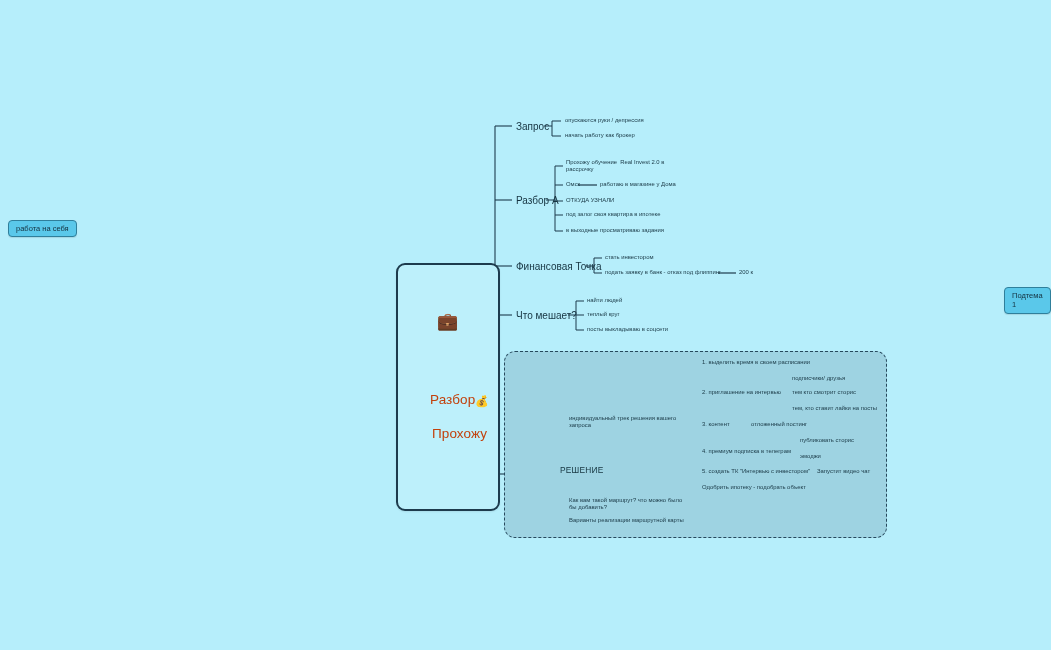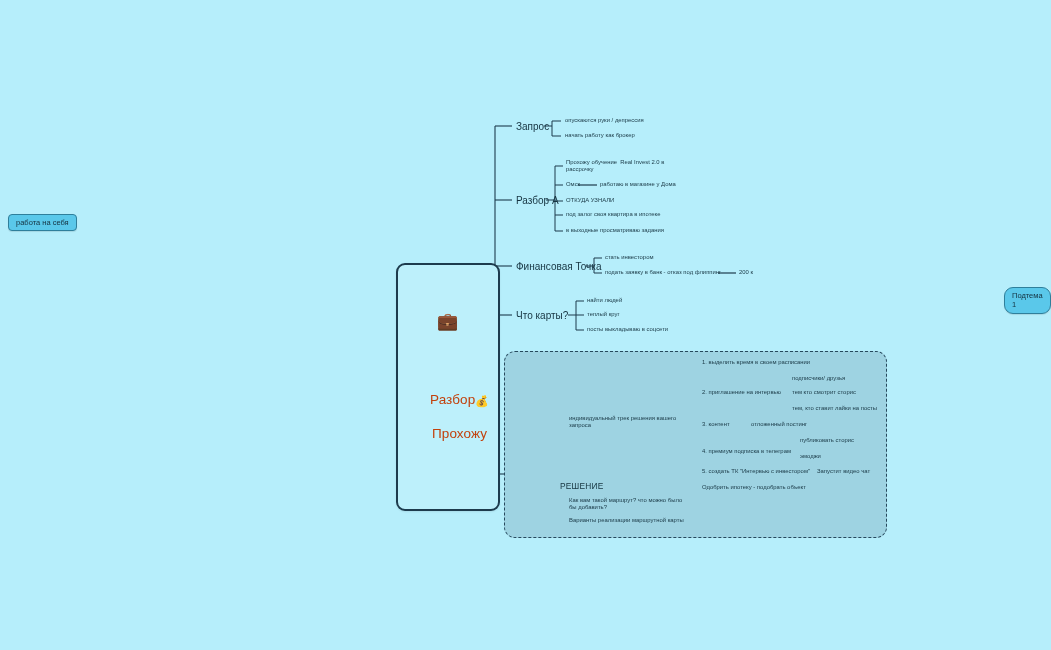--- a/index.html
+++ b/index.html
@@ -179,23 +179,23 @@
       <path d="M789 441 L789 457"></path>
       <path d="M789 441 L797 441"></path>
       <path d="M789 457 L797 457"></path>
 
       <path d="M795 472 L814 472" stroke-width="1.2"></path>
     </g>
   </svg>
 
   <div class="group-box" style="left:504px; top:351px; width:381px; height:185px;"></div>
 
-  <div class="node pill" style="left:8px; top:214px;text-align:right;">работа на себя</div>
-
-  <div class="node pill" style="left:1004px; top:287px;border-radius:9px;">Подтема 1</div>
+  <div class="node pill" style="left:8px; top:220px;text-align:right;">работа на себя</div>
+
+  <div class="node pill" style="left:1004px; top:287px;">Подтема 1</div>
 
   <div class="node central" style="left:396px; top:263px;">
     <span class="emoji-top">💼</span>
     <div class="title">
       <span>Разбор</span><span class="emoji">💰</span><br>
       <span>Прохожу</span>
     </div>
   </div>
 
   <div class="node l1" style="left:516px; top:121px;">Запрос</div>
@@ -208,26 +208,26 @@
   <div class="node l2" style="left:600px; top:181px;">работаю в магазине у Дома</div>
   <div class="node l2" style="left:566px; top:197px;">ОТКУДА УЗНАЛИ</div>
   <div class="node l2" style="left:566px; top:211px;">под залог своя квартира в ипотеке</div>
   <div class="node l2" style="left:566px; top:227px;">в выходные просматриваю задания</div>
 
   <div class="node l1" style="left:516px; top:261px;">Финансовая Точка</div>
   <div class="node l2" style="left:605px; top:254px;">стать инвестором</div>
   <div class="node l2" style="left:605px; top:269px;">подать заявку в банк - отказ под флиппинг</div>
   <div class="node l2" style="left:739px; top:269px;">200 к</div>
 
-  <div class="node l1" style="left:516px; top:310px;">Что карты?</div>
+  <div class="node l1" style="left:516px; top:310px;">Что мешает?</div>
   <div class="node l2" style="left:587px; top:297px;">найти людей</div>
   <div class="node l2" style="left:587px; top:311px;">теплый круг</div>
   <div class="node l2" style="left:587px; top:326px;">посты выкладываю в соцсети</div>
 
-  <div class="node sol-label" style="left:517px; top:481px;padding-left:43px;">РЕШЕНИЕ</div>
+  <div class="node sol-label" style="left:517px; top:465px;padding-left:43px;">РЕШЕНИЕ</div>
 
   <div class="node l2 wide2" style="left:569px; top:415px;">индивидуальный трек решения вашего запроса</div>
   <div class="node l2 wide2" style="left:569px; top:497px;">Как вам такой маршрут? что можно было бы добавить?</div>
   <div class="node l2 wide2" style="left:569px; top:517px;">Варианты реализации маршрутной карты</div>
 
   <div class="node l2" style="left:702px; top:359px;">1. выделить время в своем расписании</div>
 
   <div class="node l2" style="left:702px; top:389px;">2. приглашение на интервью</div>
   <div class="node l3" style="left:792px; top:375px;">подписчики/ друзья</div>
   <div class="node l3" style="left:792px; top:389px;">тем кто смотрит сторис</div>

